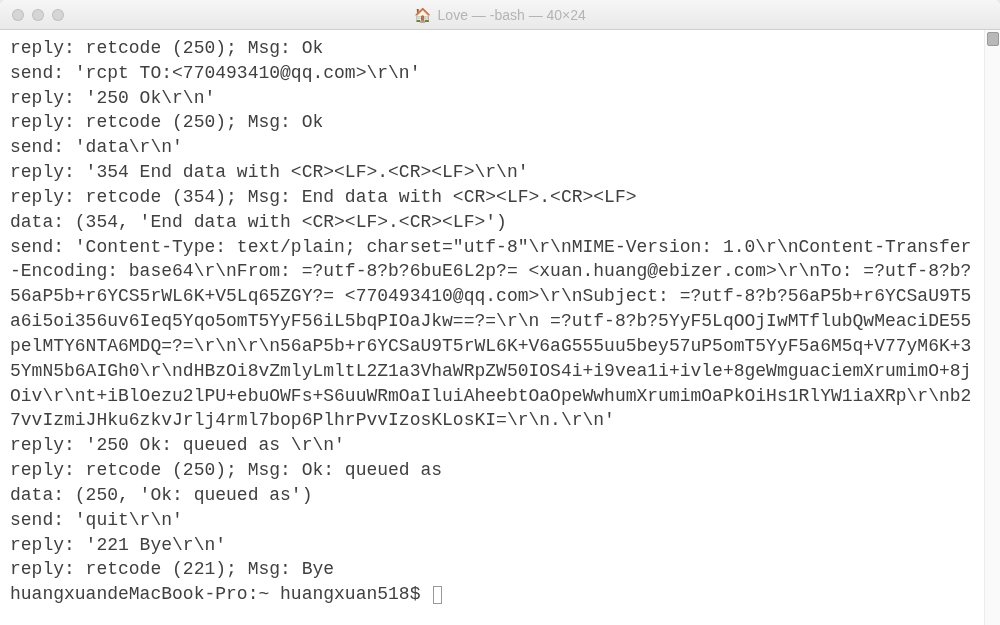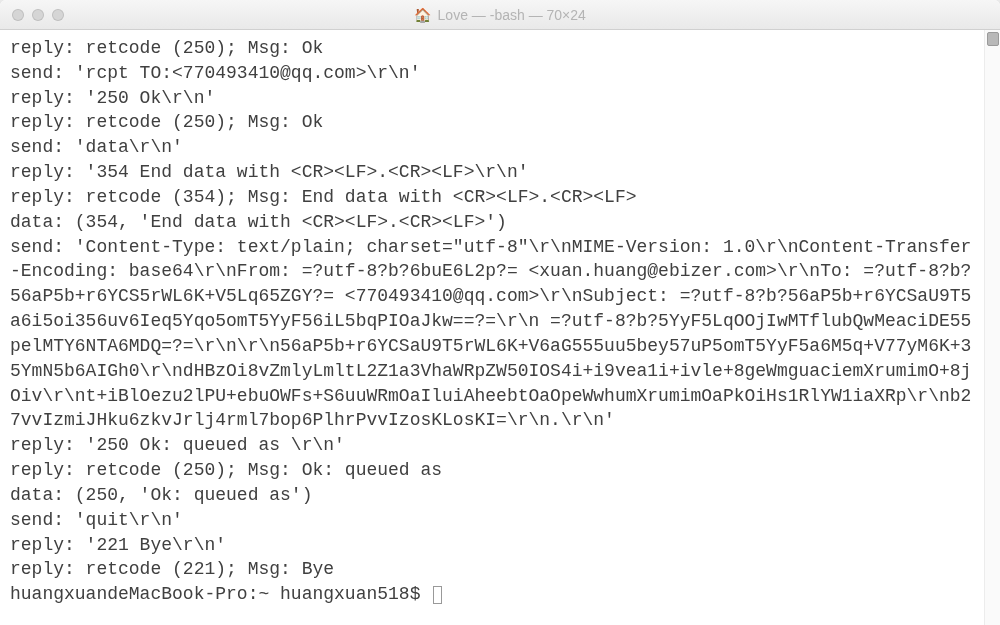--- a/index.html
+++ b/index.html
@@ -103,21 +103,21 @@
 
 <div class="window">
   <div class="titlebar">
     <div class="traffic-lights">
       <div class="light"></div>
       <div class="light"></div>
       <div class="light"></div>
     </div>
     <div class="title-wrap">
       <span class="home-icon">🏠</span>
-      <span>Love — -bash — 70×24</span>
+      <span>Love — -bash — 40×24</span>
     </div>
   </div>
   <div class="terminal-area">
     <div class="terminal" id="terminal"><div>reply: retcode (250); Msg: Ok</div><div>send: 'rcpt TO:&lt;770493410@qq.com&gt;\r\n'</div><div>reply: '250 Ok\r\n'</div><div>reply: retcode (250); Msg: Ok</div><div>send: 'data\r\n'</div><div>reply: '354 End data with &lt;CR&gt;&lt;LF&gt;.&lt;CR&gt;&lt;LF&gt;\r\n'</div><div>reply: retcode (354); Msg: End data with &lt;CR&gt;&lt;LF&gt;.&lt;CR&gt;&lt;LF&gt;</div><div>data: (354, 'End data with &lt;CR&gt;&lt;LF&gt;.&lt;CR&gt;&lt;LF&gt;')</div><div>send: 'Content-Type: text/plain; charset="utf-8"\r\nMIME-Version: 1.0\r\nContent-Transfer-Encoding: base64\r\nFrom: =?utf-8?b?6buE6L2p?= &lt;xuan.huang@ebizer.com&gt;\r\nTo: =?utf-8?b?56aP5b+r6YCS5rWL6K+V5Lq65ZGY?= &lt;770493410@qq.com&gt;\r\nSubject: =?utf-8?b?56aP5b+r6YCSaU9T5a6i5oi356uv6Ieq5Yqo5omT5YyF56iL5bqPIOaJkw==?=\r\n =?utf-8?b?5YyF5LqOOjIwMTflubQwMeaciDE55pelMTY6NTA6MDQ=?=\r\n\r\n56aP5b+r6YCSaU9T5rWL6K+V6aG555uu5bey57uP5omT5YyF5a6M5q+V77yM6K+35YmN5b6AIGh0\r\ndHBzOi8vZmlyLmltL2Z1a3VhaWRpZW50IOS4i+i9vea1i+ivle+8geWmguaciemXrumimO+8jOiv\r\nt+iBlOezu2lPU+ebuOWFs+S6uuWRmOaIluiAheebtOaOpeWwhumXrumimOaPkOiHs1RlYW1iaXRp\r\nb27vvIzmiJHku6zkvJrlj4rml7bop6PlhrPvvIzosKLosKI=\r\n.\r\n'</div><div>reply: '250 Ok: queued as \r\n'</div><div>reply: retcode (250); Msg: Ok: queued as </div><div>data: (250, 'Ok: queued as')</div><div>send: 'quit\r\n'</div><div>reply: '221 Bye\r\n'</div><div>reply: retcode (221); Msg: Bye</div><div><span>huangxuandeMacBook-Pro:~ huangxuan518$ </span><span class="cursor-block"></span></div></div>
     <div class="scrollbar-track">
       <div class="scrollbar-thumb"></div>
     </div>
   </div>
 </div>
 

